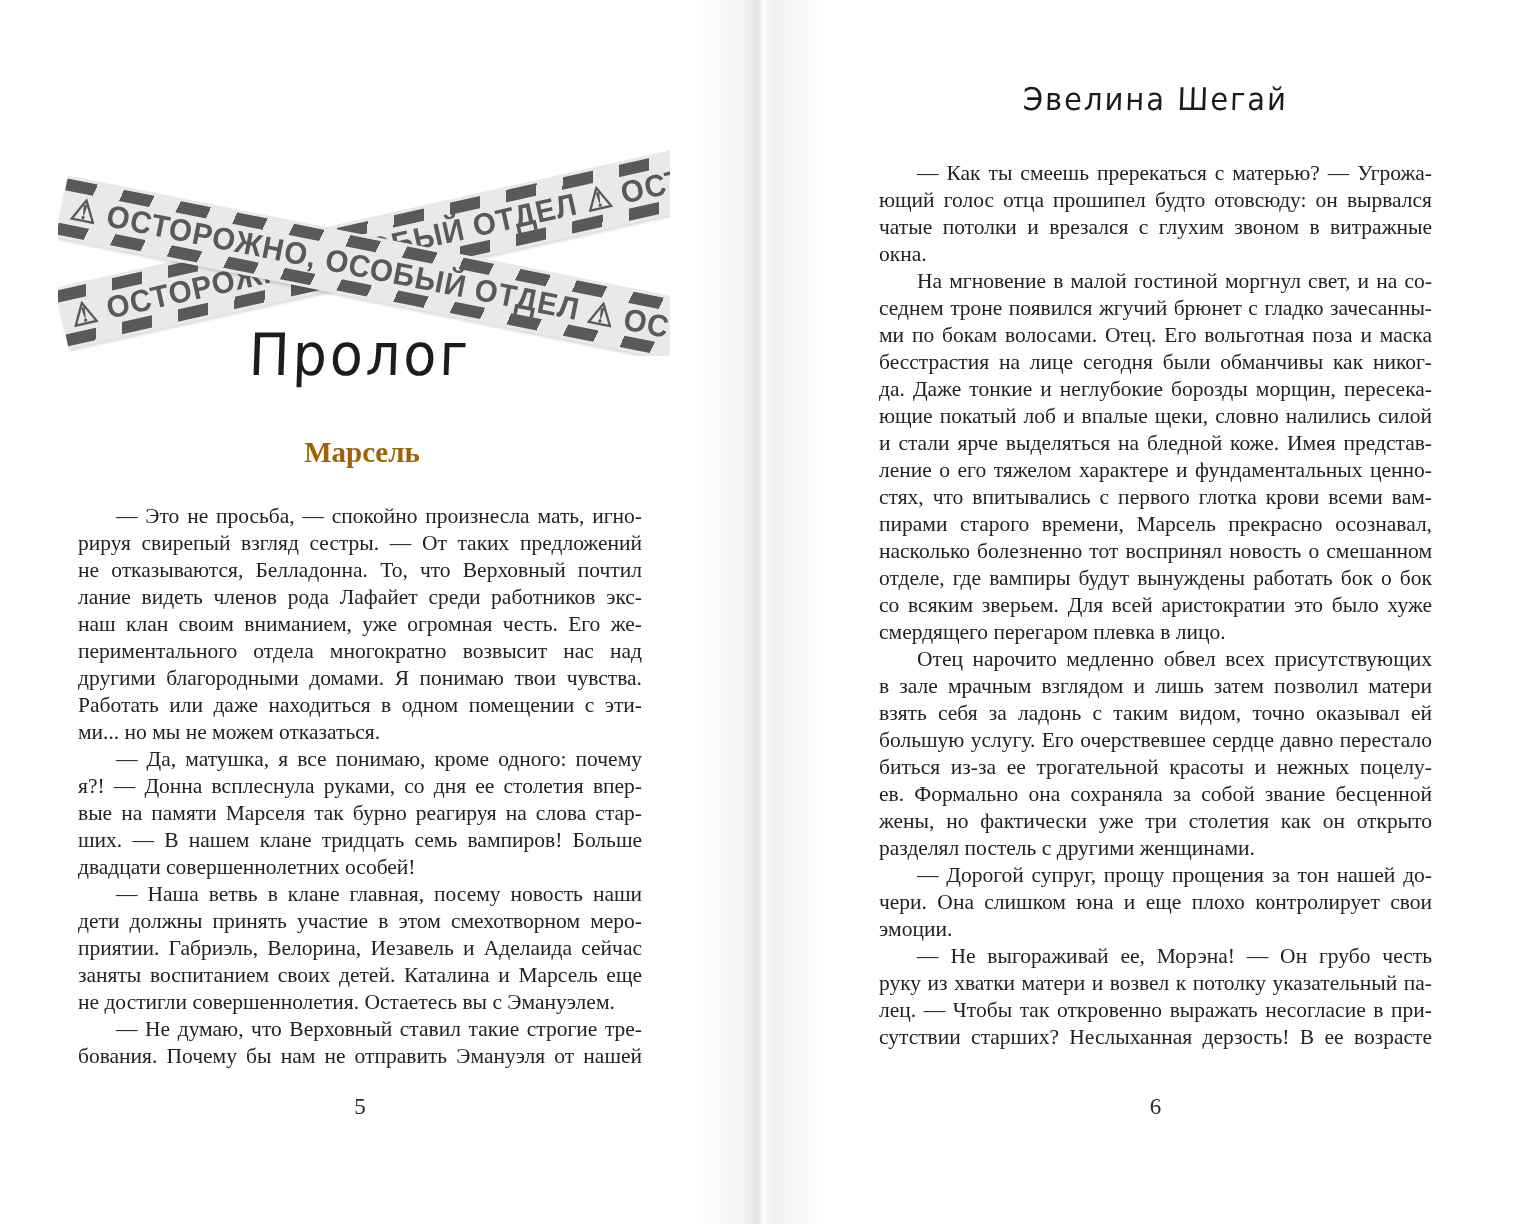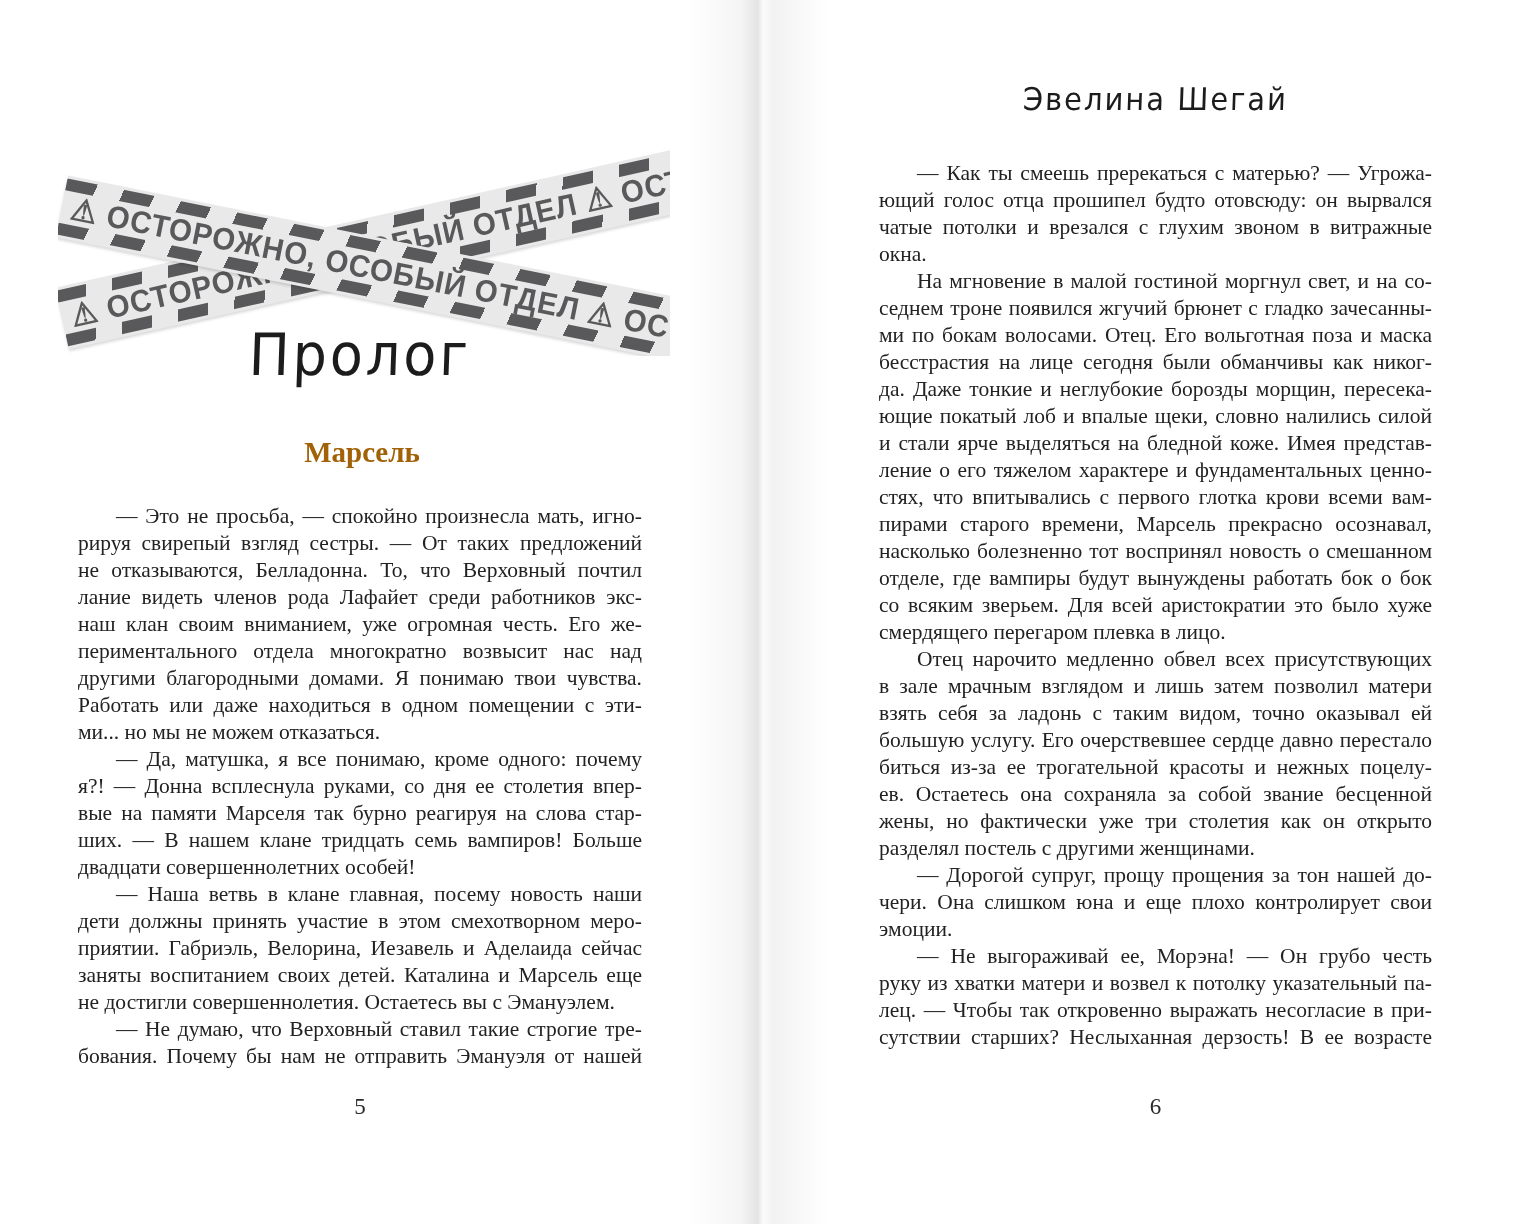--- a/index.html
+++ b/index.html
@@ -168,21 +168,21 @@
           <div class="line">отделе, где вампиры будут вынуждены работать бок о бок</div>
           <div class="line">со всяким зверьем. Для всей аристократии это было хуже</div>
           <div class="line end">смердящего перегаром плевка в лицо.</div>
         </div>
         <div class="para">
           <div class="line first">Отец нарочито медленно обвел всех присутствующих</div>
           <div class="line">в зале мрачным взглядом и лишь затем позволил матери</div>
           <div class="line">взять себя за ладонь с таким видом, точно оказывал ей</div>
           <div class="line">большую услугу. Его очерствевшее сердце давно перестало</div>
           <div class="line">биться из-за ее трогательной красоты и нежных поцелу-</div>
-          <div class="line">ев. Остаетесь она сохраняла за собой звание бесценной</div>
+          <div class="line">ев. Формально она сохраняла за собой звание бесценной</div>
           <div class="line">жены, но фактически уже три столетия как он открыто</div>
           <div class="line end">разделял постель с другими женщинами.</div>
         </div>
         <div class="para">
           <div class="line first">— Дорогой супруг, прощу прощения за тон нашей до-</div>
           <div class="line">чери. Она слишком юна и еще плохо контролирует свои</div>
           <div class="line end">эмоции.</div>
         </div>
         <div class="para">
           <div class="line first">— Не выгораживай ее, Морэна! — Он грубо честь</div>

